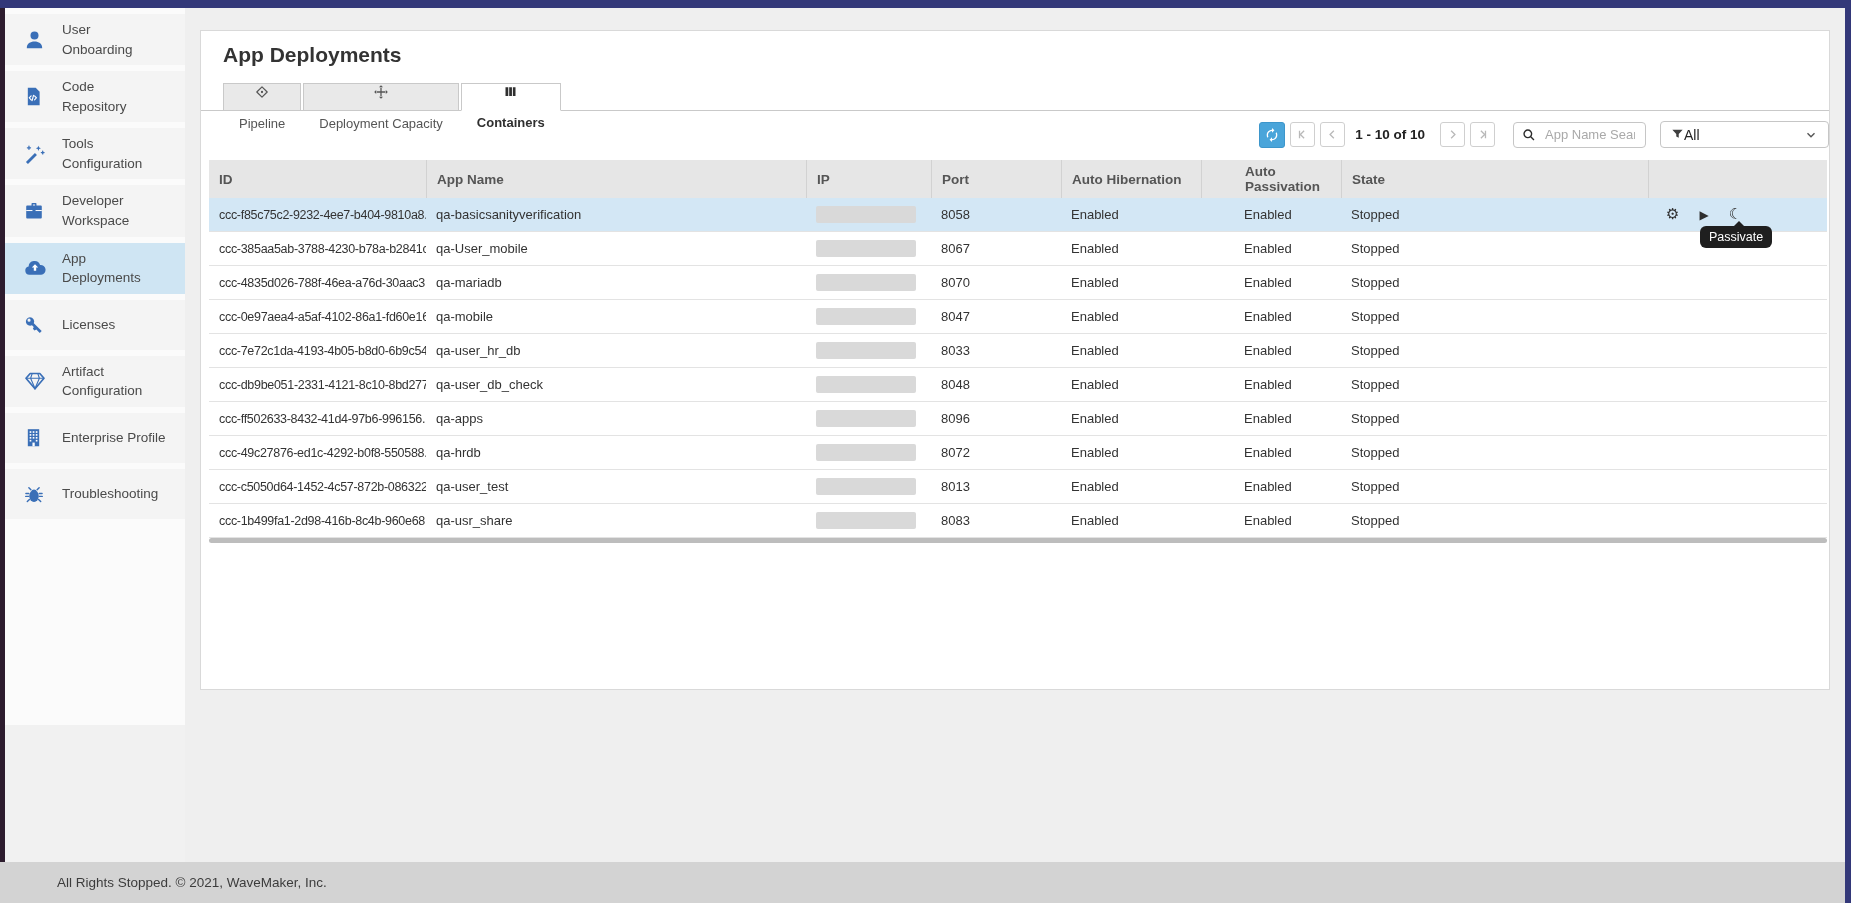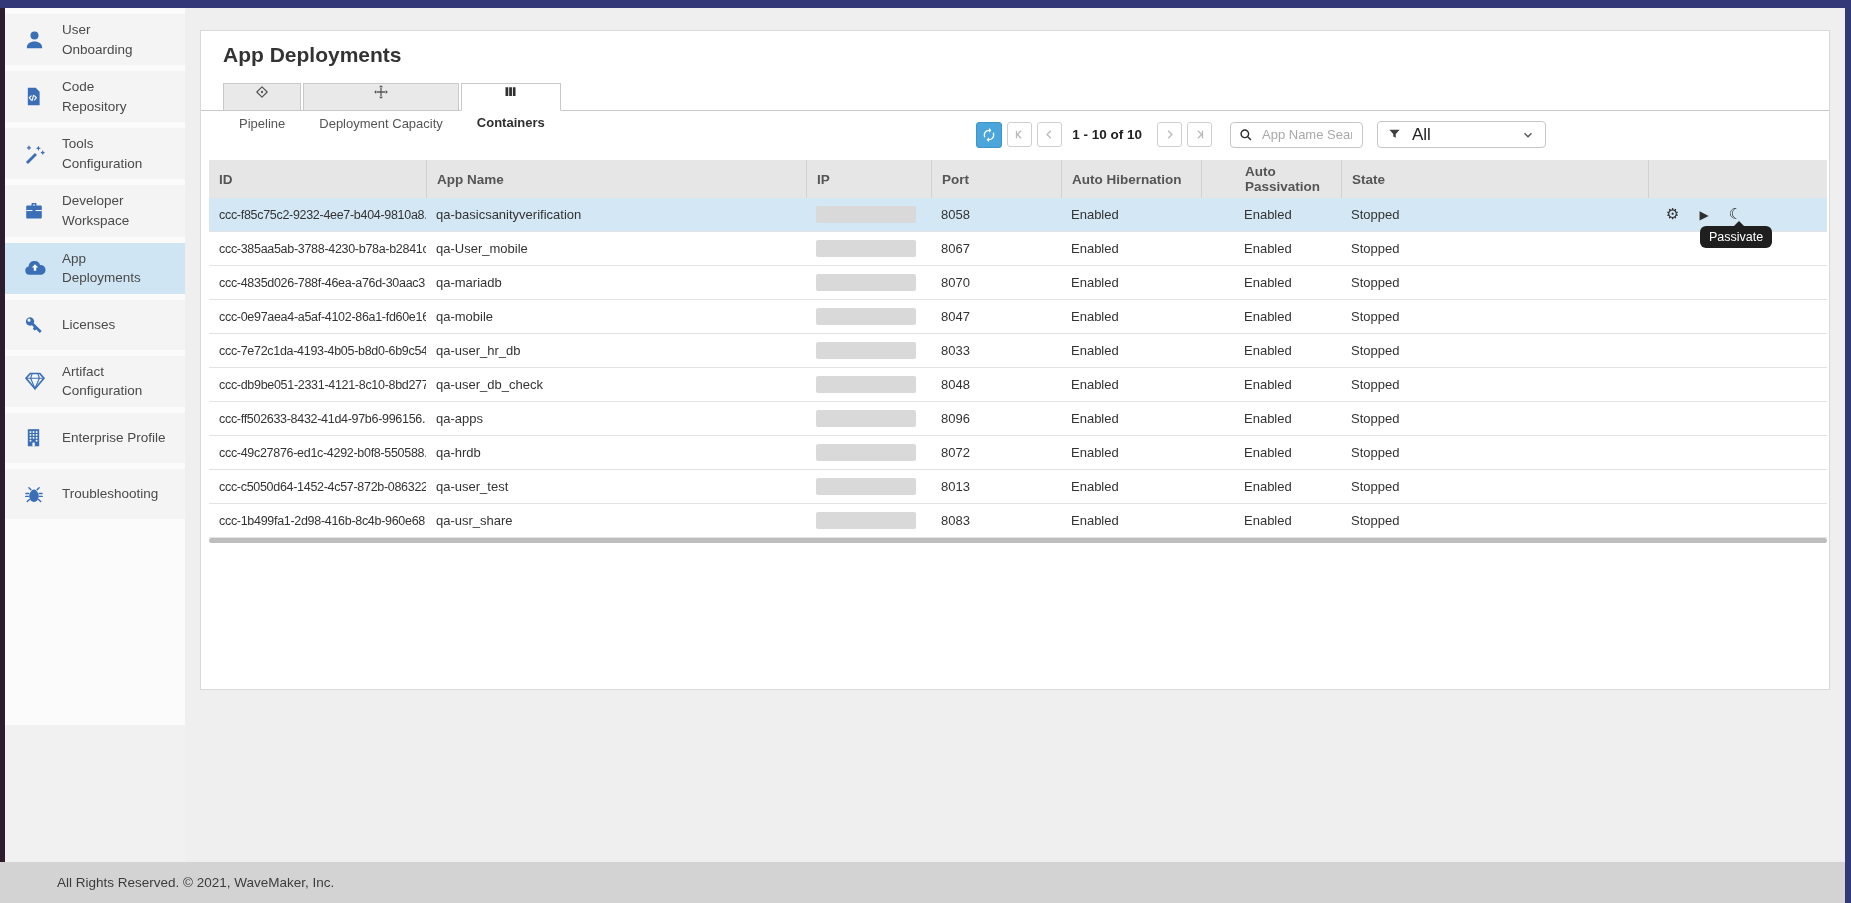--- a/index.html
+++ b/index.html
@@ -23,35 +23,35 @@
   .card { position:absolute; left:200px; top:30px; width:1630px; height:660px;
           background:#fff; border:1px solid #d9d9d9; }
   .page-title { margin:12px 0 0 22px; font-size:21px; font-weight:bold; color:#333; }
 
   .tabstrip { display:flex; align-items:flex-end; margin-top:16px; padding-left:22px; border-bottom:1px solid #c9c9c9; }
   .tab { display:flex; align-items:center; gap:16px; height:28px; padding:0 15px; margin-right:2px; margin-bottom:-1px;
          background:#e9e9e9; border:1px solid #c9c9c9; font-size:13px; color:#555; cursor:pointer;flex-direction:column; }
   .tab .ticon { display:flex; }
   .tab.active { background:#fff; border-bottom:1px solid #fff; font-weight:bold; color:#2f2f2f;text-align:center; }
 
-  .toolbar { display:flex; align-items:center; justify-content:flex-end; margin-top:10px; padding-right:283px; height:27px; }
+  .toolbar { display:flex; align-items:center; justify-content:flex-end; margin-top:10px; height:27px; }
   .refresh-btn { width:26px; height:26px; background:#4aa5da; border:1px solid #3d96cb; border-radius:3px;
                  display:flex; align-items:center; justify-content:center; cursor:pointer; }
   .pager-btn { width:25px; height:25px; background:#fff; border:1px solid #cfcfcf; border-radius:3px;
                display:flex; align-items:center; justify-content:center; margin-left:5px; cursor:pointer; }
   .pager-btn:first-of-type { margin-left:10px; }
   .page-info { font-size:13.5px; font-weight:bold; color:#222; margin:0 10px; white-space:nowrap; }
   .search-box { display:flex; align-items:center; gap:7px; width:133px; height:26px; margin-left:18px;
                 background:#fff; border:1px solid #c6c6c6; border-radius:4px; padding:0 8px; }
   .search-box input { border:none; outline:none; width:100%; font-size:13px; color:#333; background:transparent;
                       font-family:"Liberation Sans", sans-serif; }
   .search-box input::placeholder { color:#a9a9a9; }
-  .filter-select { display:flex; align-items:center; gap:11px; width:169px; height:27px; margin-left:14px;
+  .filter-select { display:flex; align-items:center; width:169px; height:27px; margin-left:14px;
                    background:#fff; border:1px solid #c6c6c6; border-radius:4px; padding:0 10px;
-                   font-size:17px; color:#222; cursor:pointer; }
+                   font-size:14px; color:#222; cursor:pointer; }
   .filter-select .chev { margin-left:auto; display:flex; }
 
   .table { margin:12px 0 0 8px; width:1618px; }
   .thead { display:flex; align-items:stretch; height:38px; background:#e6e6e6; }
   .th { display:flex; align-items:center; padding-left:10px; font-size:13.5px; font-weight:bold; color:#555;
         border-left:1px solid #d2d2d2; }
   .th:first-child { border-left:none; }
   .tr { display:flex; align-items:center; height:34px; background:#fff; border-bottom:1px solid #e3e3e3;
         font-size:13px; color:#333; }
   .tr.hovered { background:#d3e7f5; }
@@ -433,15 +433,15 @@
           <div class="td c5">Enabled</div>
           <div class="td c6">Stopped</div>
           <div class="td c7 actions"></div>
         </div>
       </div>
     <div class="scrollbar"></div>
   </div>
 </section>
 
 <div class="footer">
-  <span>All Rights Reserved. © 2021, WaveMaker, Inc.</span>
+  <span>All Rights Stopped. © 2021, WaveMaker, Inc.</span>
 </div>
 <div class="right-strip"></div>
 
 </body></html>

